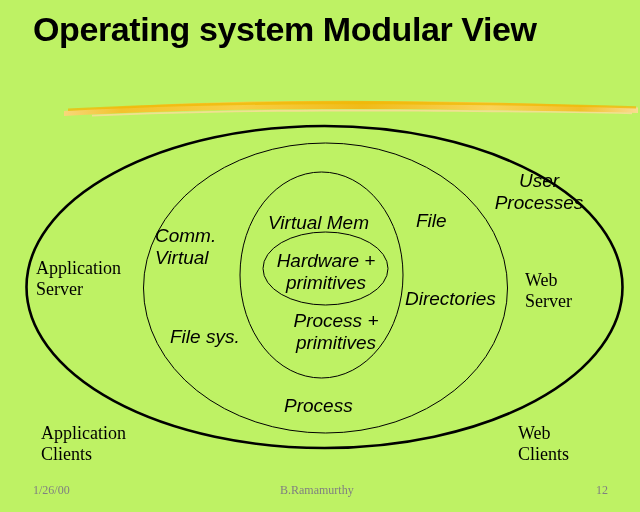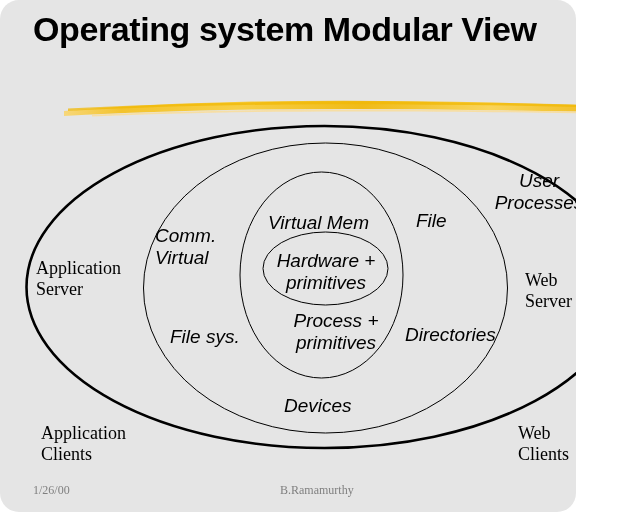--- a/index.html
+++ b/index.html
@@ -2,26 +2,25 @@
 <html><head>
 <meta charset="utf-8">
 <style>
   html, body {
     margin: 0;
     padding: 0;
     background: #ffffff;
   }
   #slide {
     position: relative;
-    width: 576px;
+    width: 640px;
     height: 512px;
-    background: #e5e5e5;
+    background: #bef264;
     overflow: hidden;
     font-family: "Liberation Sans", sans-serif;
-    border-radius: 19px;
   }
 
   
   #title {
     position: absolute;
     left: 33px;
     top: 10px;
     width: 580px;
     font-family: "Liberation Sans", sans-serif;
     font-weight: bold;
@@ -137,25 +136,25 @@
   <div class="lbl ital" style="left:170px; top:326px;">File sys.</div>
 
   <div class="lbl ital" style="left:268px; top:212px;">Virtual Mem</div>
 
   <div class="lbl ital ctr" style="left:262px; top:250px; width:128px;">Hardware +
 primitives</div>
 
   <div class="lbl ital ctr" style="left:272px; top:310px; width:128px;">Process +
 primitives</div>
 
-  <div class="lbl ital" style="left:284px; top:395px;">Devices</div>
+  <div class="lbl ital" style="left:284px; top:395px;">Process</div>
 
   <div class="lbl ital" style="left:416px; top:210px;">File</div>
 
-  <div class="lbl ital" style="left:405px; top:288px;margin-top:36px;">Directories</div>
+  <div class="lbl ital" style="left:405px; top:288px;">Directories</div>
 
   <div class="lbl ital ctr" style="left:478px; top:170px; width:122px;">User
 Processes</div>
 
   <div class="foot" id="foot-date">1/26/00</div>
   <div class="foot" id="foot-author">B.Ramamurthy</div>
   <div class="foot" id="foot-page">12</div>
 
 </div>
 

